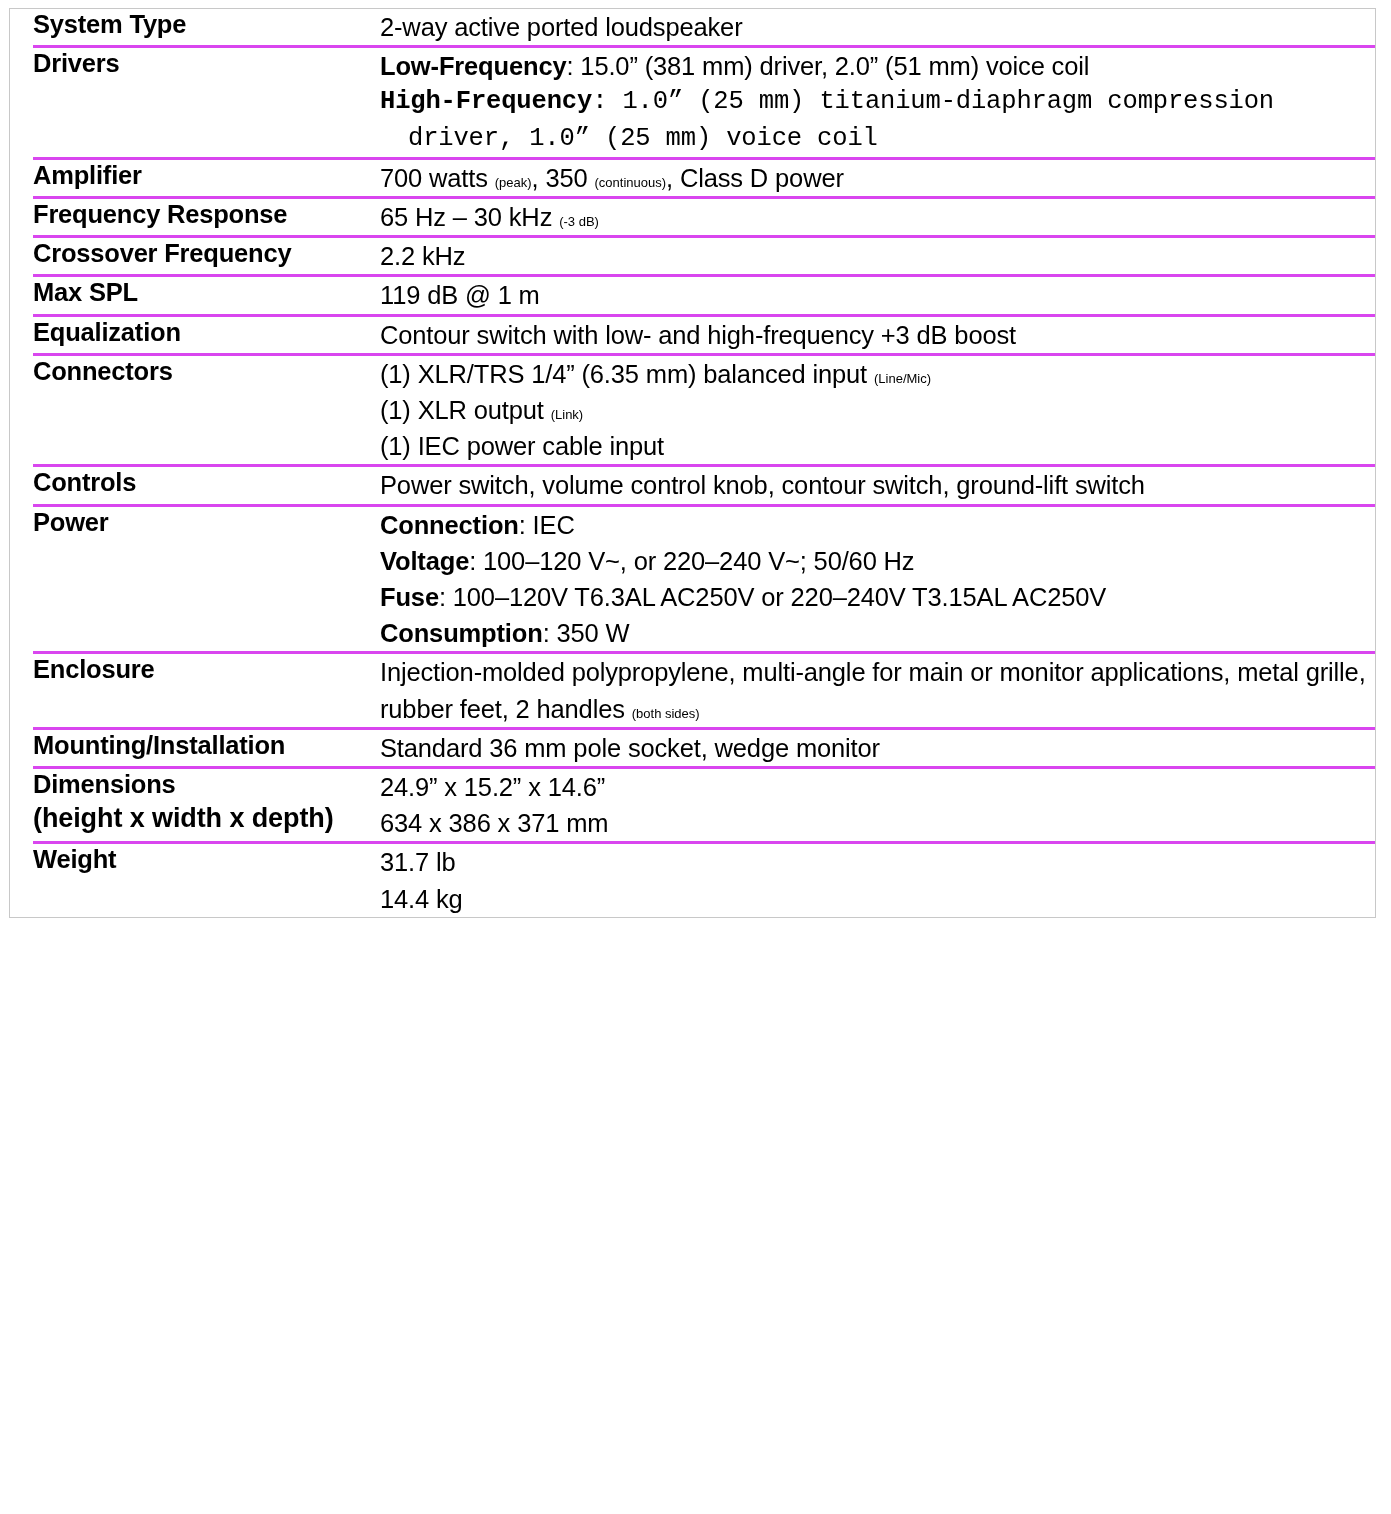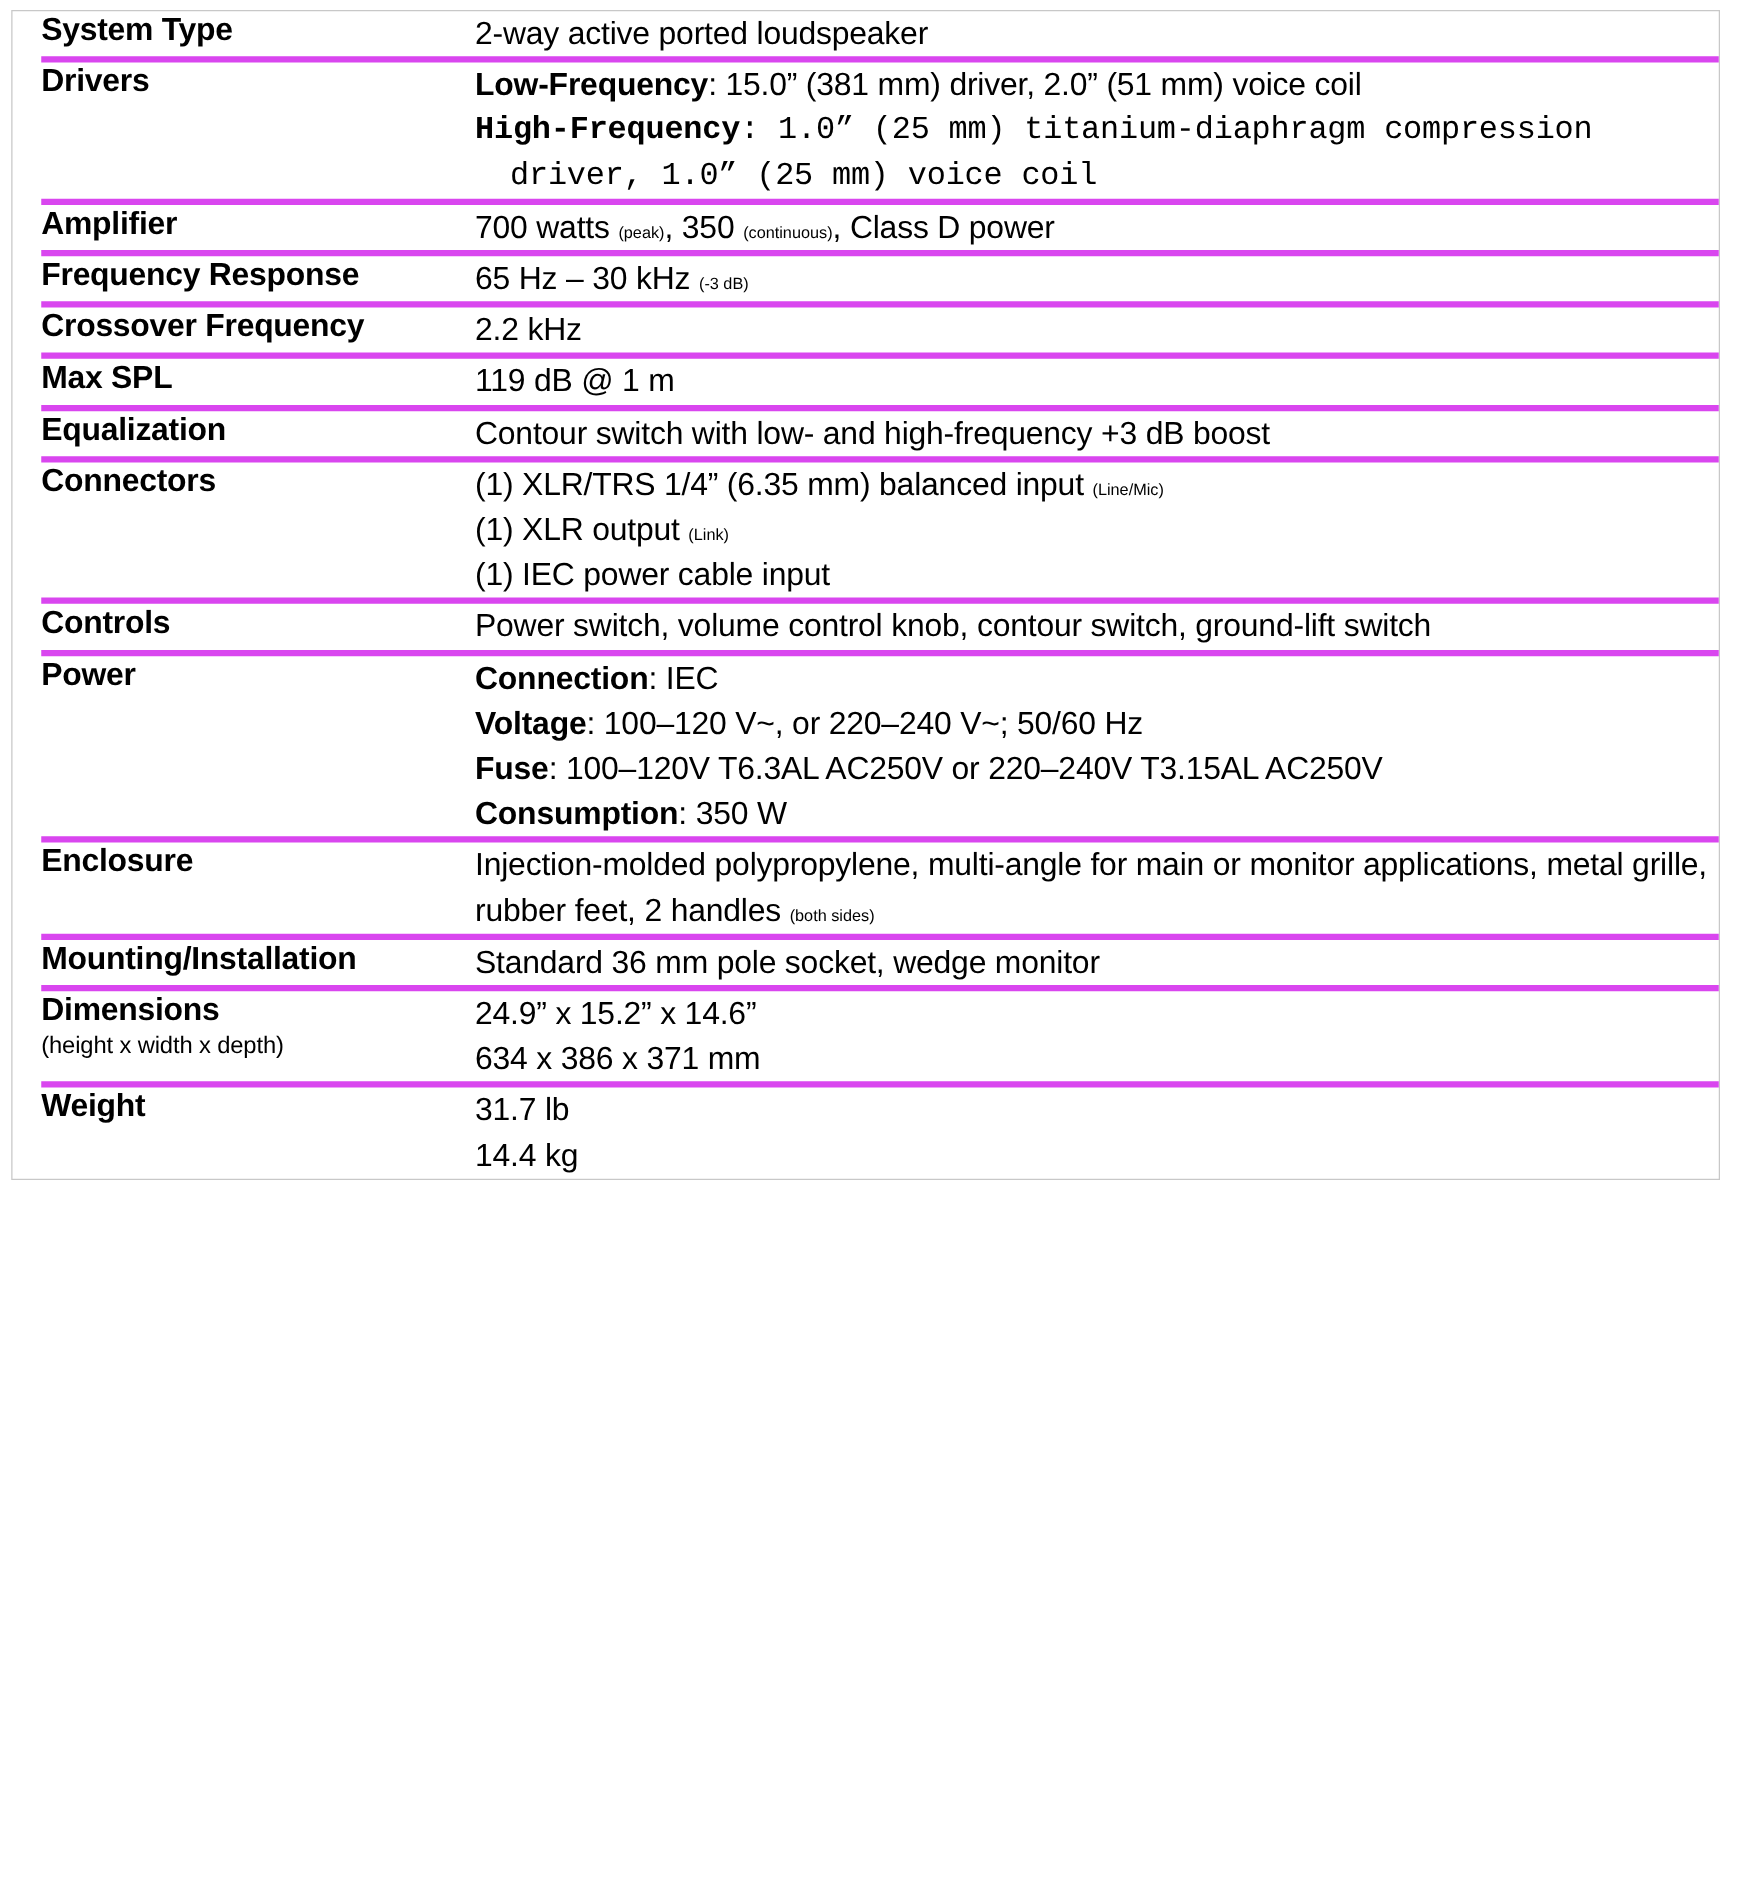--- a/index.html
+++ b/index.html
@@ -25,21 +25,21 @@
     border-top: 1px solid #c8c8c8;
     border-bottom: 1px solid #c8c8c8;
     padding-left: 23px;
   }
   table.spec {
     width: 100%;
     border-collapse: collapse;
     table-layout: fixed;
   }
   table.spec tr + tr > td {
-    border-top: 5px solid #d946ef;
+    border-top: 3px solid #d946ef;
     margin-left: 21px;
   }
   table.spec td {
     vertical-align: top;
     padding: 0;
   }
   td.lbl {
     width: 347px;
     padding: 13px 8px 14px 14px;
   }
@@ -47,22 +47,22 @@
     padding: 13px 10px 14px 0px;
   }
   .label-main {
     font-size: 25.5px;
     font-weight: bold;
     line-height: 1.25;
     letter-spacing: -0.2px;
     white-space: nowrap;
   }
   .label-sub {
-    font-size: 19px;
-    font-weight: normal;
+    font-size: 27px;
+    font-weight: bold;
     line-height: 1.3;
     letter-spacing: -0.1px;
     white-space: nowrap;
   }
   .line {
     font-size: 25.5px;
     font-weight: normal;
     line-height: 1.42;
     letter-spacing: -0.15px;
   }

